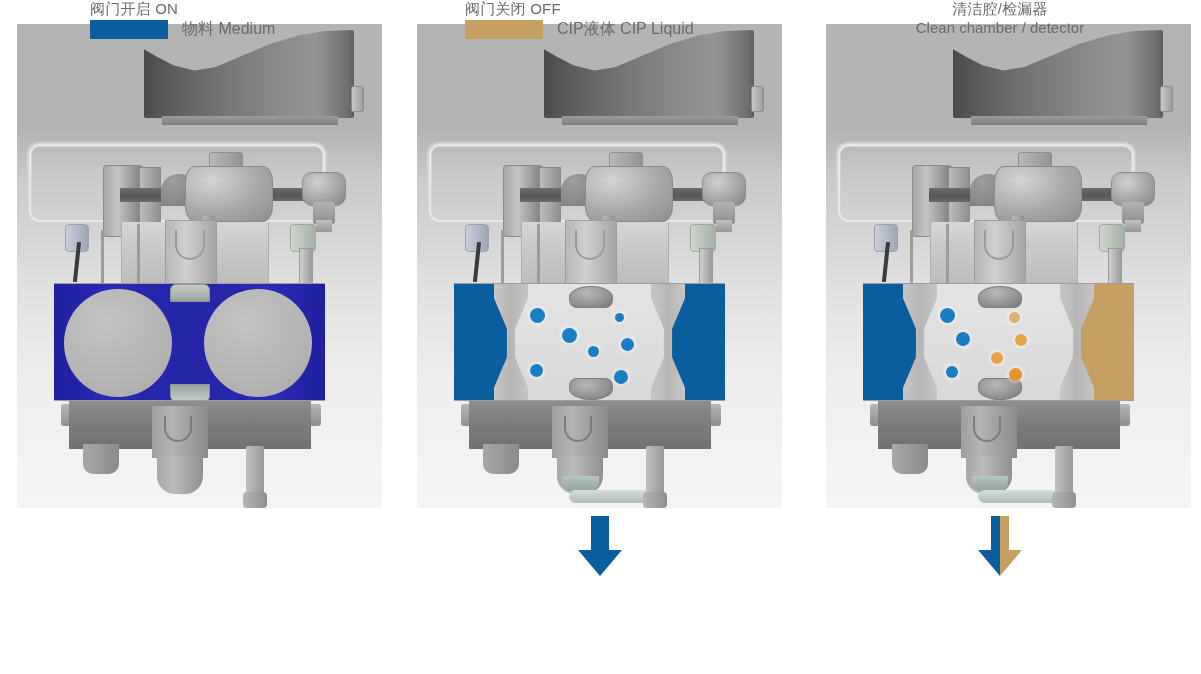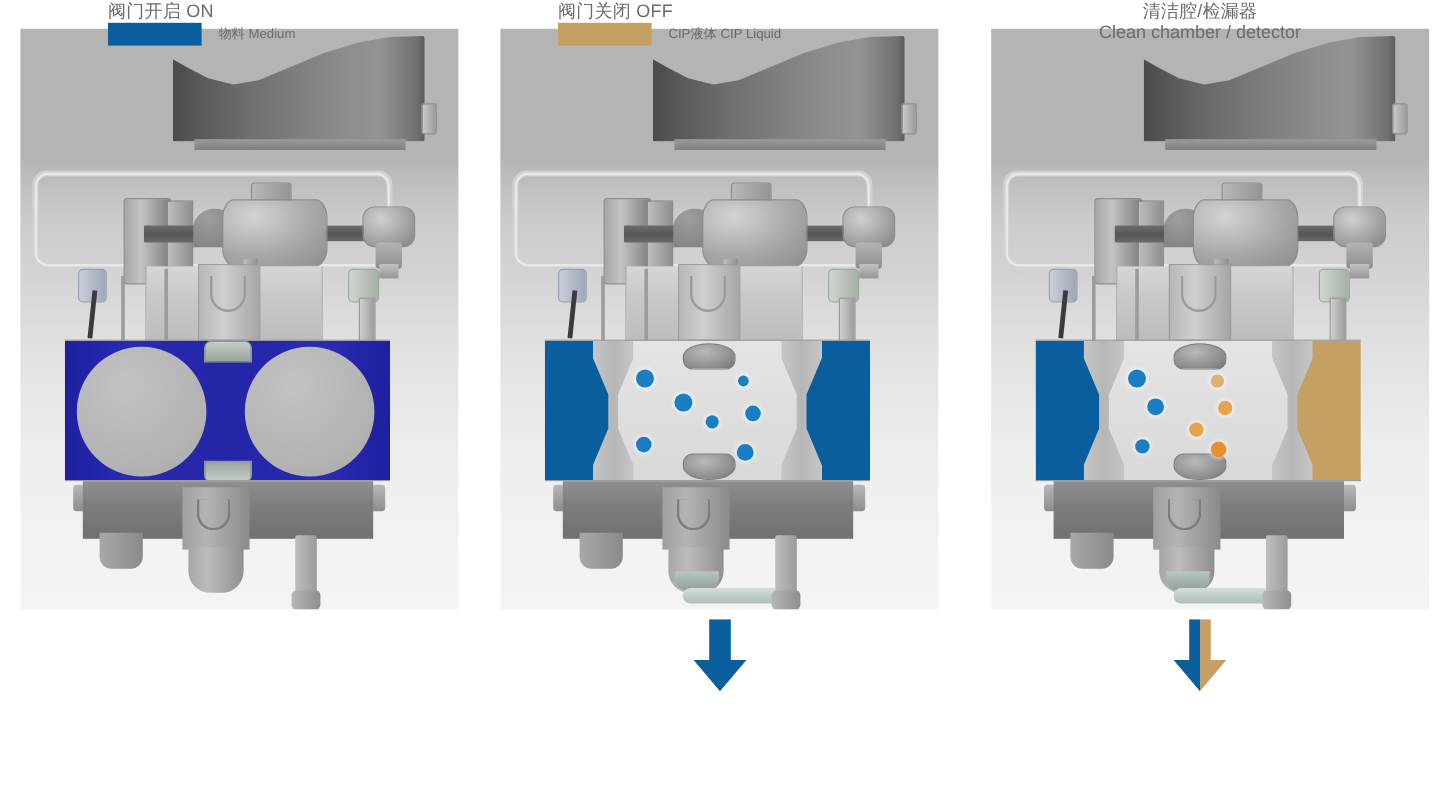--- a/index.html
+++ b/index.html
@@ -251,21 +251,21 @@
     background: linear-gradient(to bottom, #b9c6c1, #8fa09a); border-radius: 0 0 10px 10px;
   }
 
   
   .arrow-wrap { position: absolute; top: 516px; left: 0; width: 400px; text-align: center; }
   .arrow { display: inline-block; width: 46px; height: 62px; }
 
   
   .cap { position: absolute; left: 0; width: 400px; color: #6b6b6b; }
   .cap-line1 { top: 602px; font-size: 15px; letter-spacing: .2px; }
-  .cap-line2 { top: 630px; font-size: 11px; display: flex; align-items: center; }
+  .cap-line2 { top: 630px; font-size: 16px; display: flex; align-items: center; }
   .cap-c1 .cap-line1 { padding-left: 90px; }
   .cap-c1 .cap-line2 { padding-left: 90px; }
   .cap-c2 .cap-line1 { padding-left: 65px; }
   .cap-c2 .cap-line2 { padding-left: 65px; }
   .swatch { display: inline-block; width: 78px; height: 19px; margin-right: 14px; }
   .cap-c3 { text-align: center; }
   .cap-c3 .cap-line1 { top: 600px; font-size: 15px; }
   .cap-c3 .cap-line2 { top: 626px; font-size: 15px; display: block; }
 </style>
 </head>

